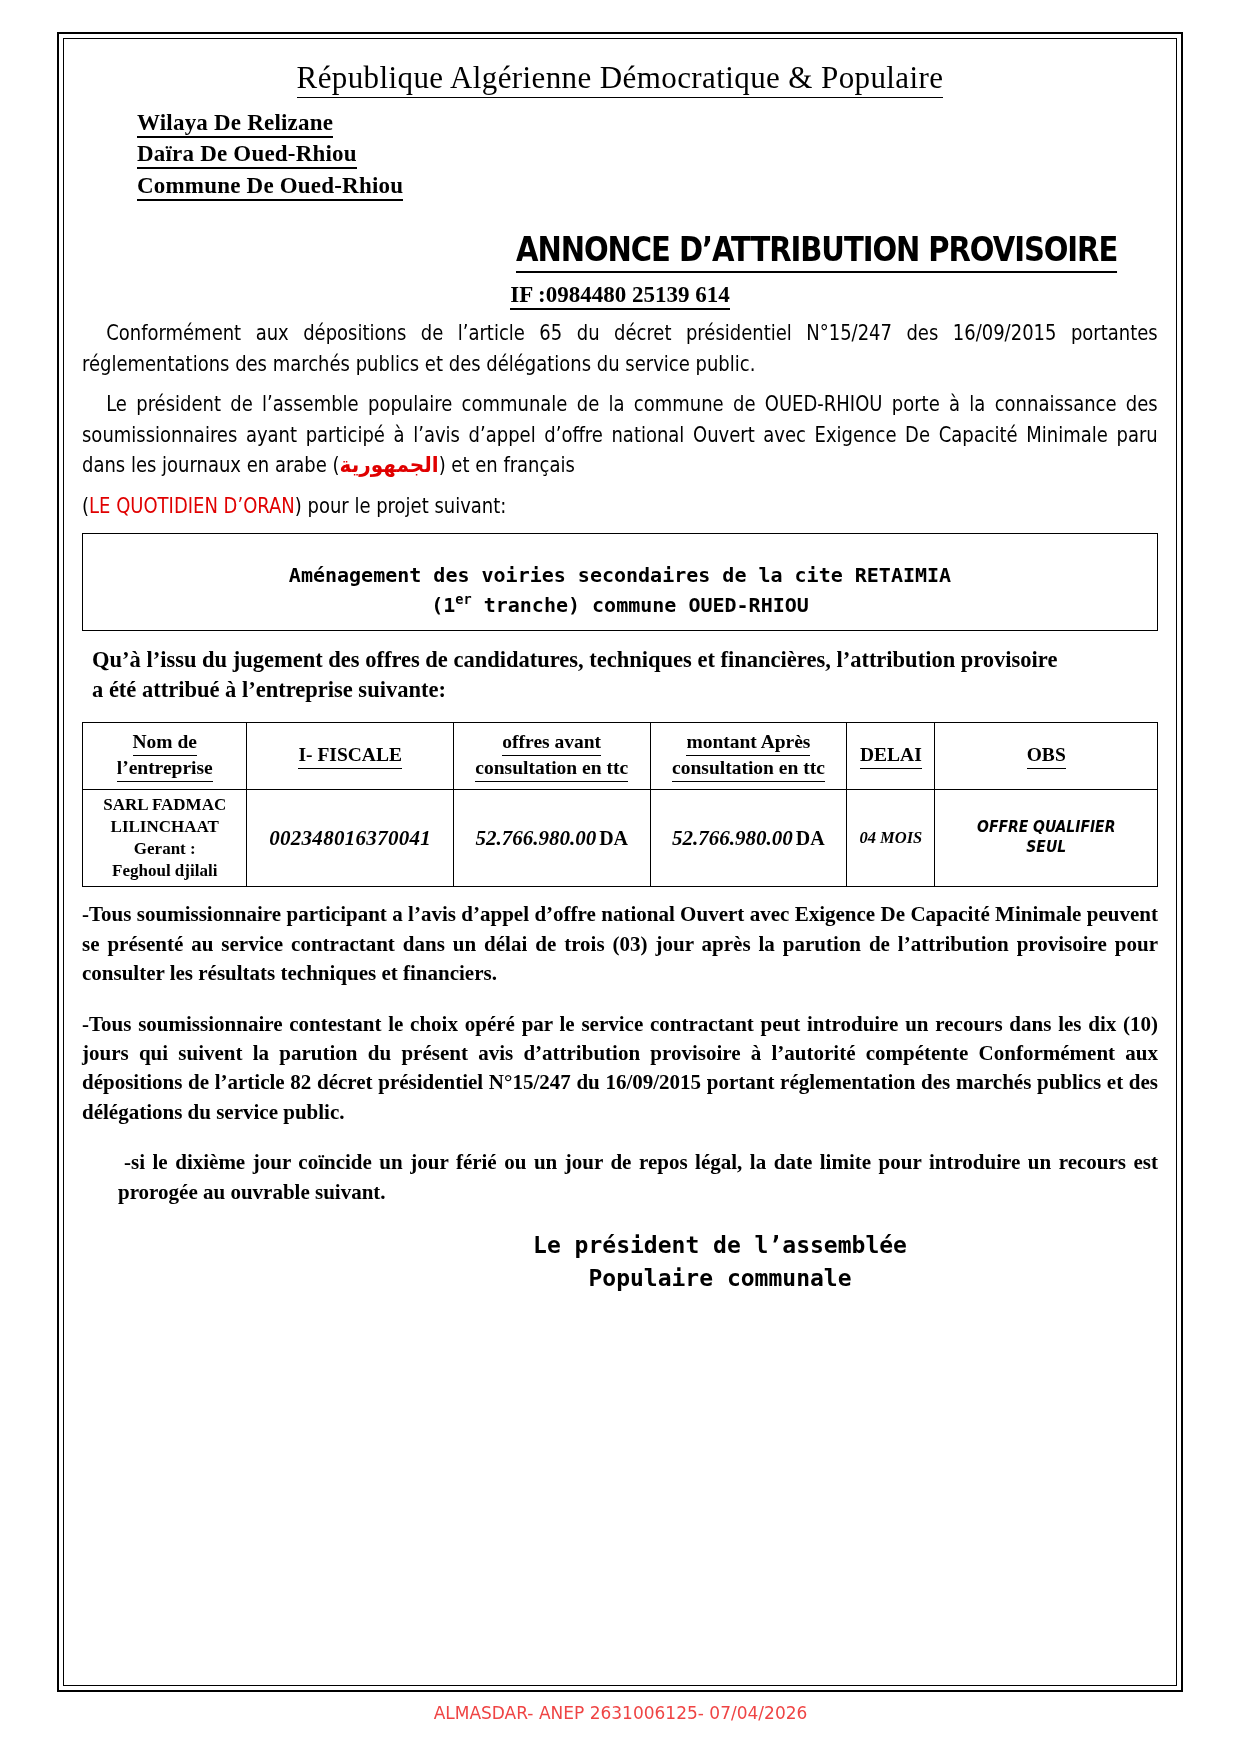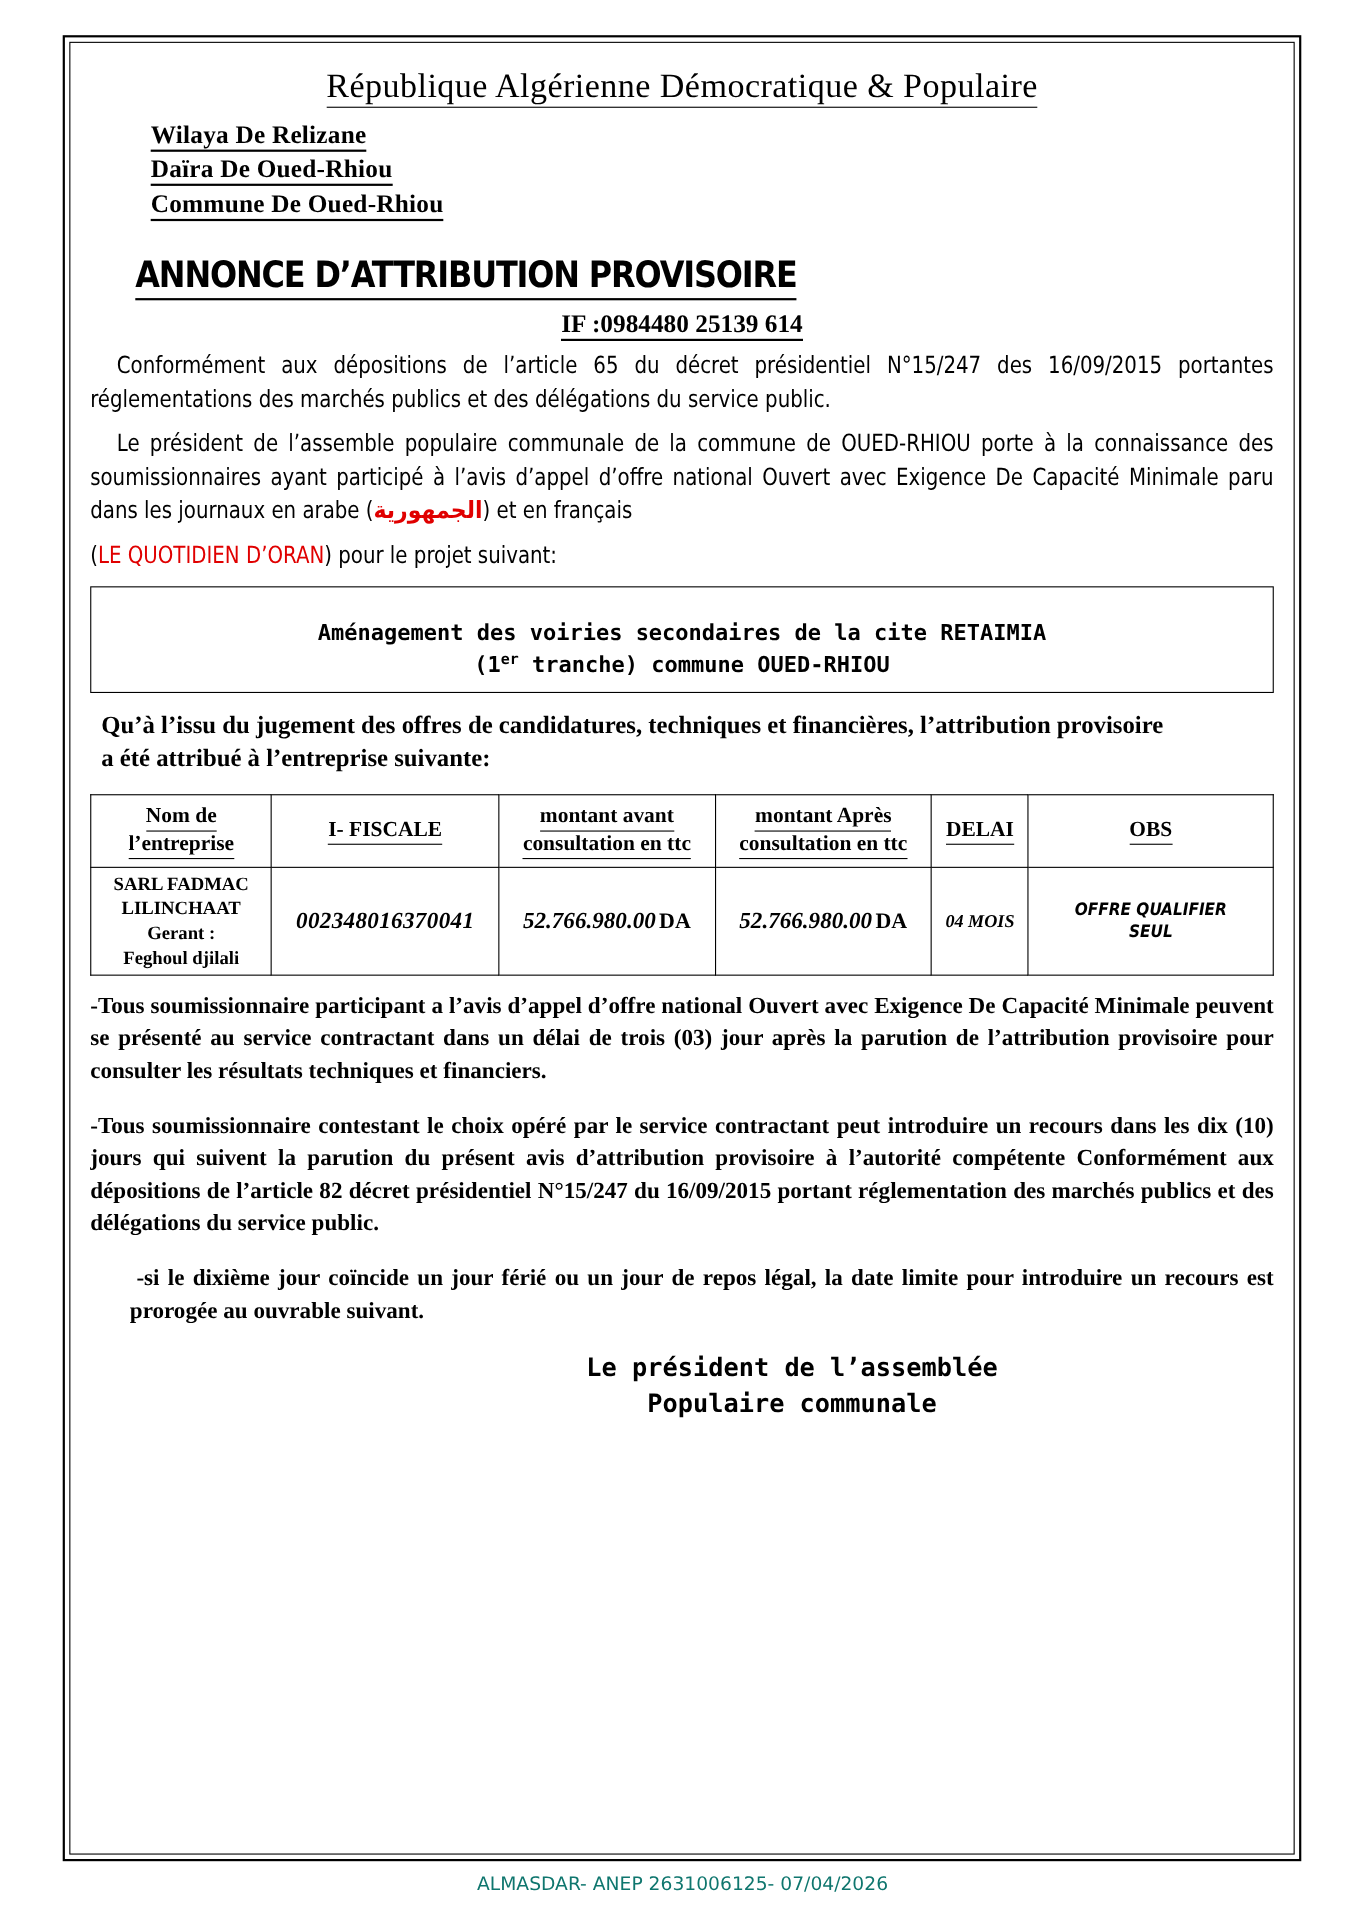--- a/index.html
+++ b/index.html
@@ -73,21 +73,21 @@
     display: block;
     margin-bottom: 2px;
   }
   .admin-item span.u {
     border-bottom: 2px solid #000;
     padding-bottom: 1px;
   }
 
   
   .main-title {
-    text-align: left;
+    text-align: right;
     margin-top: 30px;
     margin-bottom: 2px;
   }
   .main-title span.u {
     font-family: "DejaVu Sans", "Liberation Sans", sans-serif;
     font-weight: bold;
     font-size: 33px;
     letter-spacing: -1.2px;
     transform: scaleX(0.88);
     display: inline-block;
@@ -244,21 +244,21 @@
 
   
   .anep {
     position: absolute;
     left: 0;
     right: 0;
     top: 1703px;
     text-align: center;
     font-family: "DejaVu Sans", "Liberation Sans", sans-serif;
     font-size: 17px;
-    color: #0f766e;
+    color: #ef4444;
   }
 </style>
 </head>
 <body>
 
 <div class="page-frame">
   <div class="page-frame-inner"></div>
 </div>
 
 <div class="content">
@@ -314,21 +314,21 @@
     <thead>
       <tr>
         <th>
           <span class="u">Nom de</span><br>
           <span class="u">l’entreprise</span>
         </th>
         <th>
           <span class="u">I- FISCALE</span>
         </th>
         <th>
-          <span class="u">montant avant</span><br>
+          <span class="u">offres avant</span><br>
           <span class="u">consultation en ttc</span>
         </th>
         <th>
           <span class="u">montant Après</span><br>
           <span class="u">consultation en ttc</span>
         </th>
         <th>
           <span class="u">DELAI</span>
         </th>
         <th>

